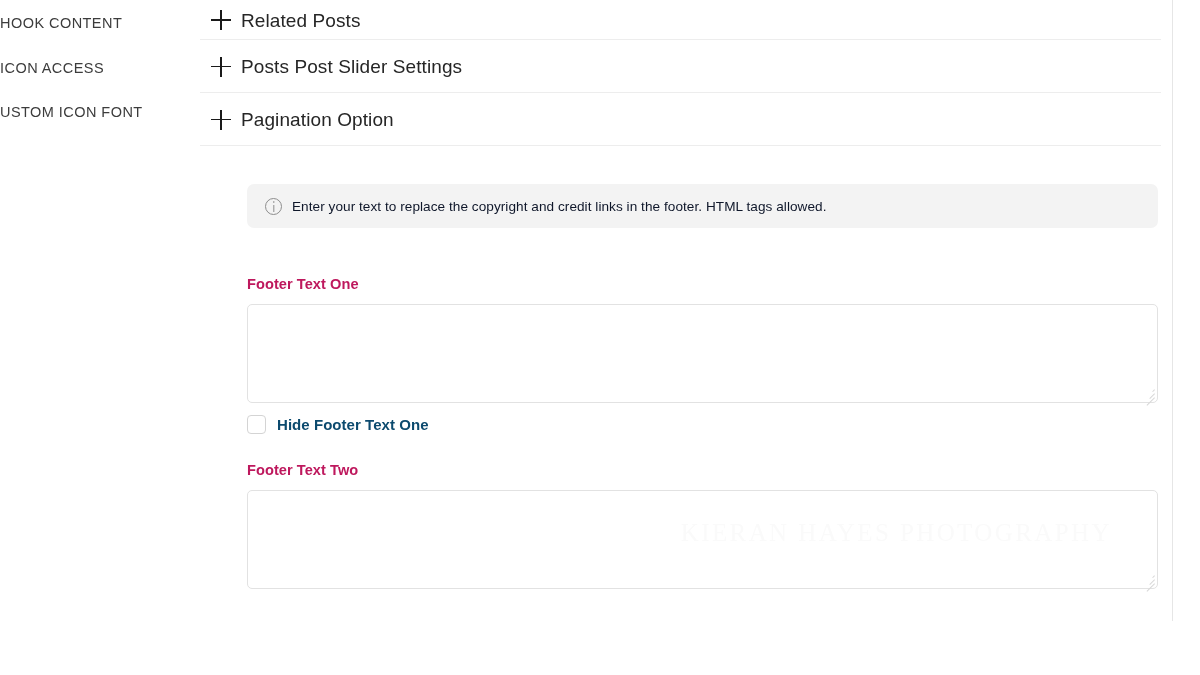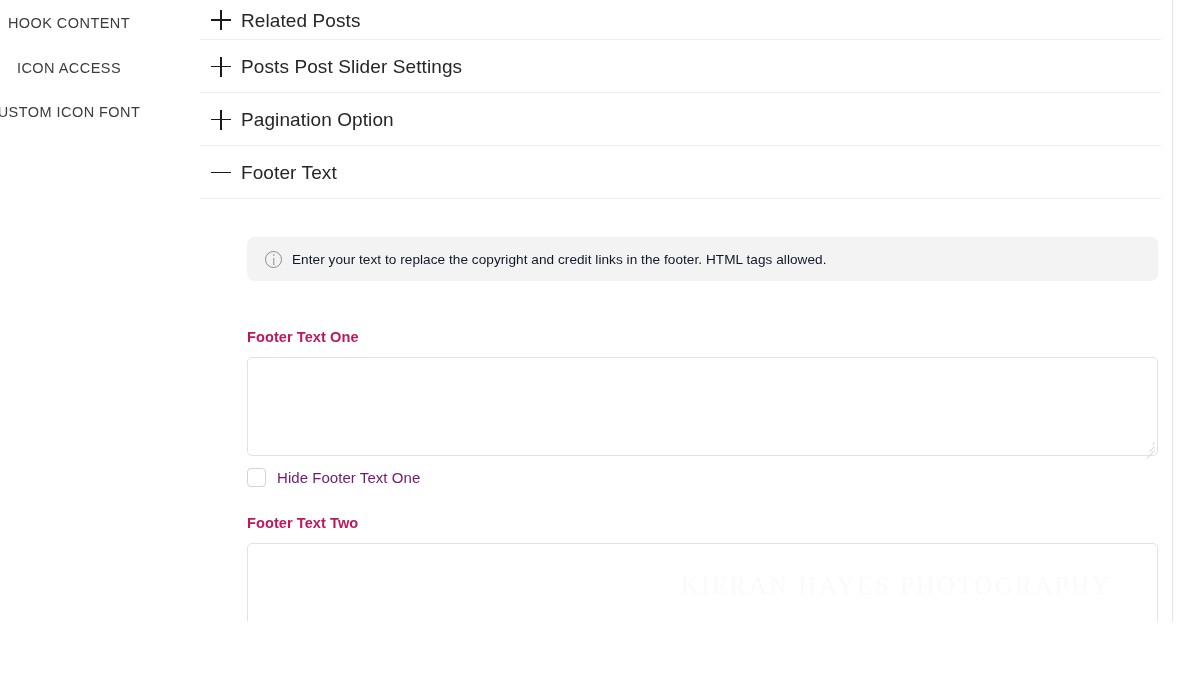--- a/index.html
+++ b/index.html
@@ -34,21 +34,21 @@
   }
   .sidebar-list {
     list-style: none;
     margin: 0;
     padding: 0;
   }
   .sidebar-item {
     height: 56px;
     display: flex;
     align-items: center;
-    justify-content: center;
+    justify-content: flex-start;
     padding-right: 34px;
     cursor: pointer;
   }
   .sidebar-item-label {
     font-size: 14.5px;
     letter-spacing: 0.45px;
     color: #3c3c3c;
     white-space: nowrap;
     font-weight: 400;
   }
@@ -254,22 +254,23 @@
     width: 19px;
     height: 19px;
     border: 1px solid #d4d4d4;
     border-radius: 4px;
     background: #ffffff;
     margin-right: 11px;
     flex: 0 0 19px;
   }
   .check-label {
     font-size: 15px;
-    color: #701a75;
+    color: #0c4a6e;
     letter-spacing: 0.05px;
+    font-weight: bold;
   }
 
   .bottom-divider {
     position: absolute;
     left: 28px;
     right: 11px;
     top: 670px;
     height: 1px;
     background: #ededed;
   }
@@ -313,26 +314,20 @@
       </div>
 
       <div class="accordion-row">
         <span class="acc-icon">
           <span class="bar-h"></span>
             <span class="bar-v"></span>
         </span>
         <span class="acc-label">Pagination Option</span>
       </div>
 
-      <div class="accordion-row expanded">
-        <span class="acc-icon">
-          <span class="bar-h"></span>
-        </span>
-        <span class="acc-label">Footer Text</span>
-      </div>
 
       <div class="panel-body">
 
         <div class="notice">
           <span class="info-icon"></span>
           <span class="notice-text">Enter your text to replace the copyright and credit links in the footer. HTML tags allowed.</span>
         </div>
 
         <div class="field-label">Footer Text One</div>
         <div class="textarea-wrap">

